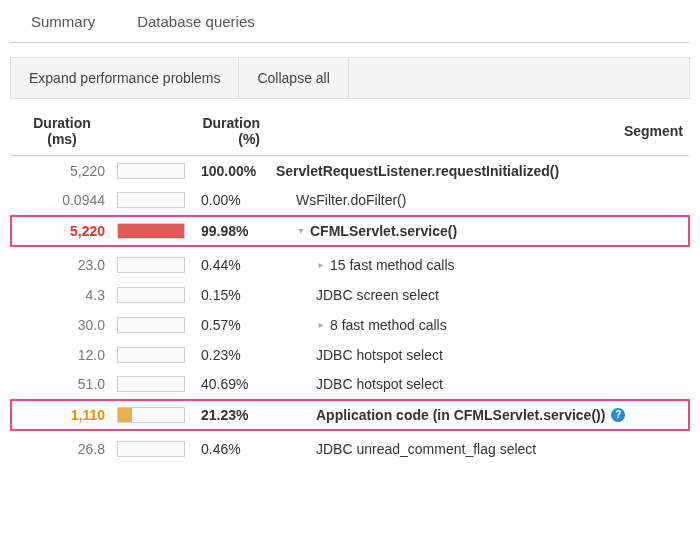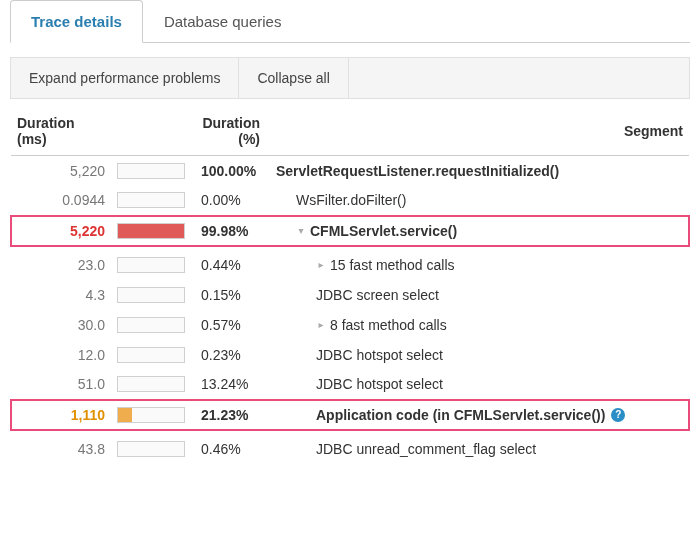--- a/index.html
+++ b/index.html
@@ -54,21 +54,21 @@
     border-collapse: collapse;
   }
   thead th {
     text-align: right;
     font-weight: 700;
     font-size: 14px;
     color: #333;
     padding: 8px 6px;
     border-bottom: 1px solid #ccc;
   }
-  th.dur-ms { width: 100px; text-align: left; padding-right: 4px; }
+  th.dur-ms { width: 100px; text-align: center; padding-right: 4px; }
   th.dur-pct-bar { width: 75px; }
   th.dur-pct-txt { width: 75px; }
   tbody td {
     padding: 6px 6px;
     vertical-align: middle;
     font-size: 14px;
     height: 30px;
   }
   td.d-ms {
     text-align: right;
@@ -126,21 +126,21 @@
   }
   .hl-strong td.d-ms,
   .hl-strong td.d-pct { font-weight: 700; }
   tbody tr.last-row td { border-bottom: 1px solid #d8d8d8; }
   .gap-row td { height: 4px; padding: 0; }
 </style>
 </head>
 <body>
 
 <div class="tabs" id="tab-bar">
-    <div class="tab active">Trace details</div>
+    <div class="tab">Summary</div>
     <div class="tab">Database queries</div>
   </div>
 
 <div class="toolbar">
   <button>Expand performance problems</button>
   <button>Collapse all</button>
 </div>
 
 <table>
   <thead>
@@ -263,21 +263,21 @@
           </div>
         </td>
       </tr>
       <tr>
         <td class="d-ms">51.0</td>
         <td>
           <div class="bar-outer">
             <div class="bar-fill" style="width: 1%; background: transparent;"></div>
           </div>
         </td>
-        <td class="d-pct">13.24%</td>
+        <td class="d-pct">40.69%</td>
         <td class="seg">
           <div class="seg-inner">
             <span class="indent" style="width: 40px;"></span>
             <span>JDBC hotspot select</span>
           </div>
         </td>
       </tr>
       <tr class="hl hl-strong">
         <td class="d-ms" style="color: rgb(224, 144, 0);">1,110</td>
         <td>
@@ -291,21 +291,21 @@
             <span class="indent" style="width: 40px;"></span>
             <span class="seg-bold">Application code (in CFMLServlet.service())</span>
             <span class="help-icon">?</span>
           </div>
         </td>
       </tr>
       <tr class="gap-row">
         <td colspan="4"></td>
       </tr>
       <tr>
-        <td class="d-ms">43.8</td>
+        <td class="d-ms">26.8</td>
         <td>
           <div class="bar-outer">
             <div class="bar-fill" style="width: 0.5%; background: transparent;"></div>
           </div>
         </td>
         <td class="d-pct">0.46%</td>
         <td class="seg">
           <div class="seg-inner">
             <span class="indent" style="width: 40px;"></span>
             <span>JDBC unread_comment_flag select</span>

